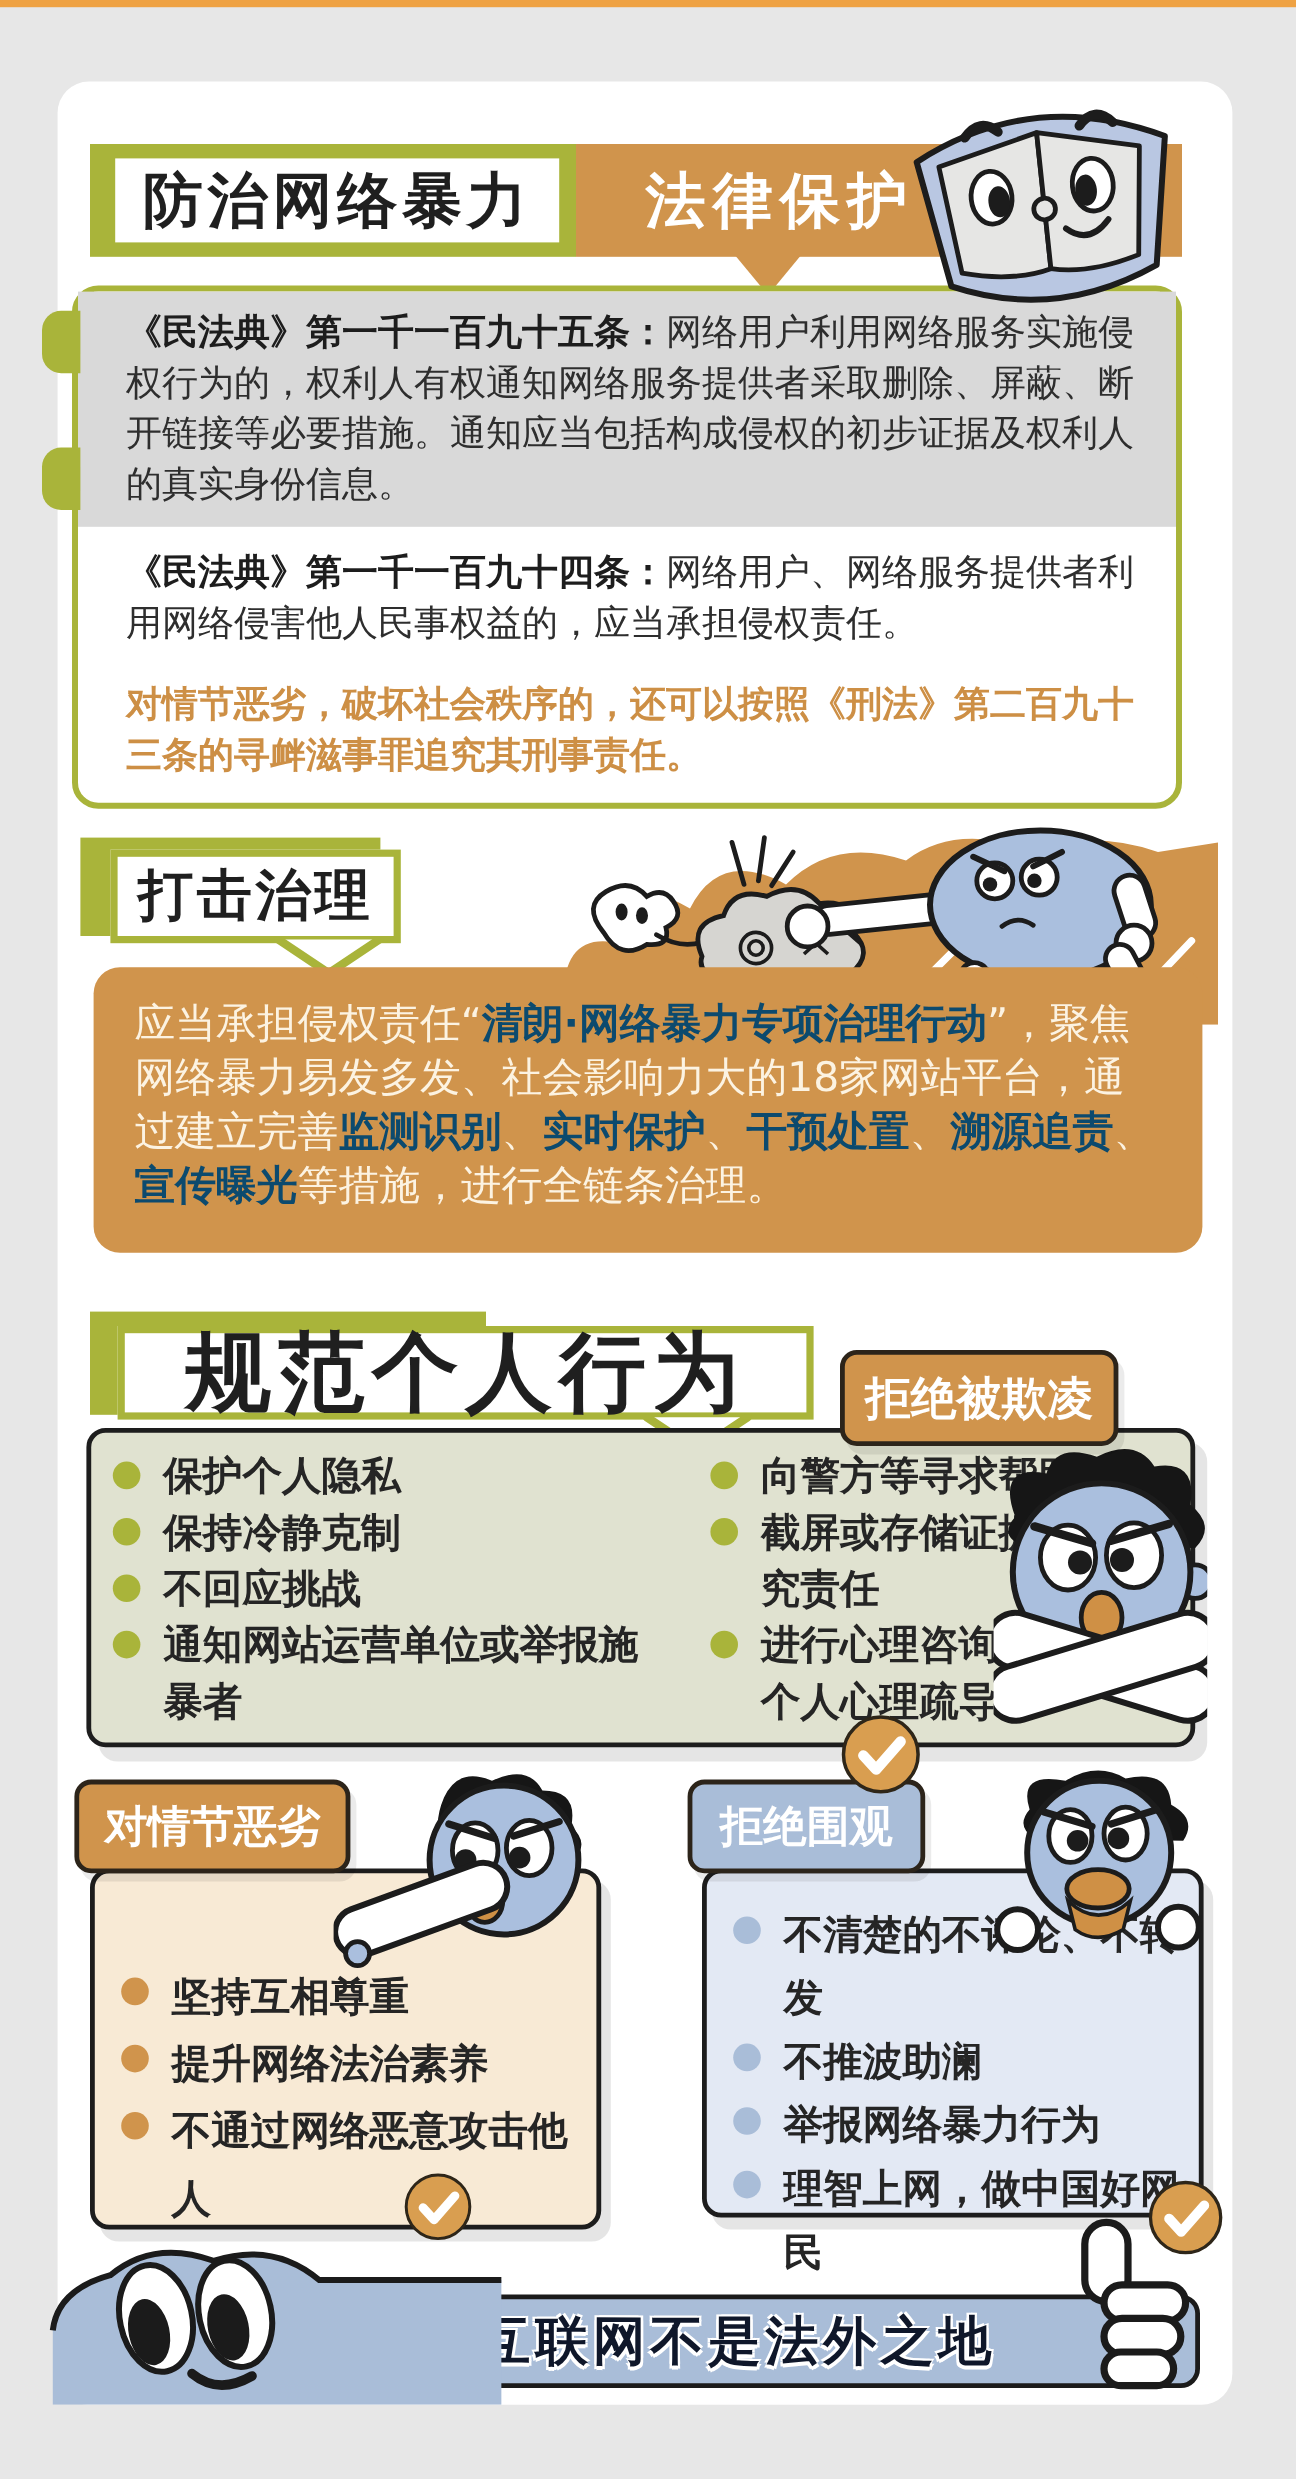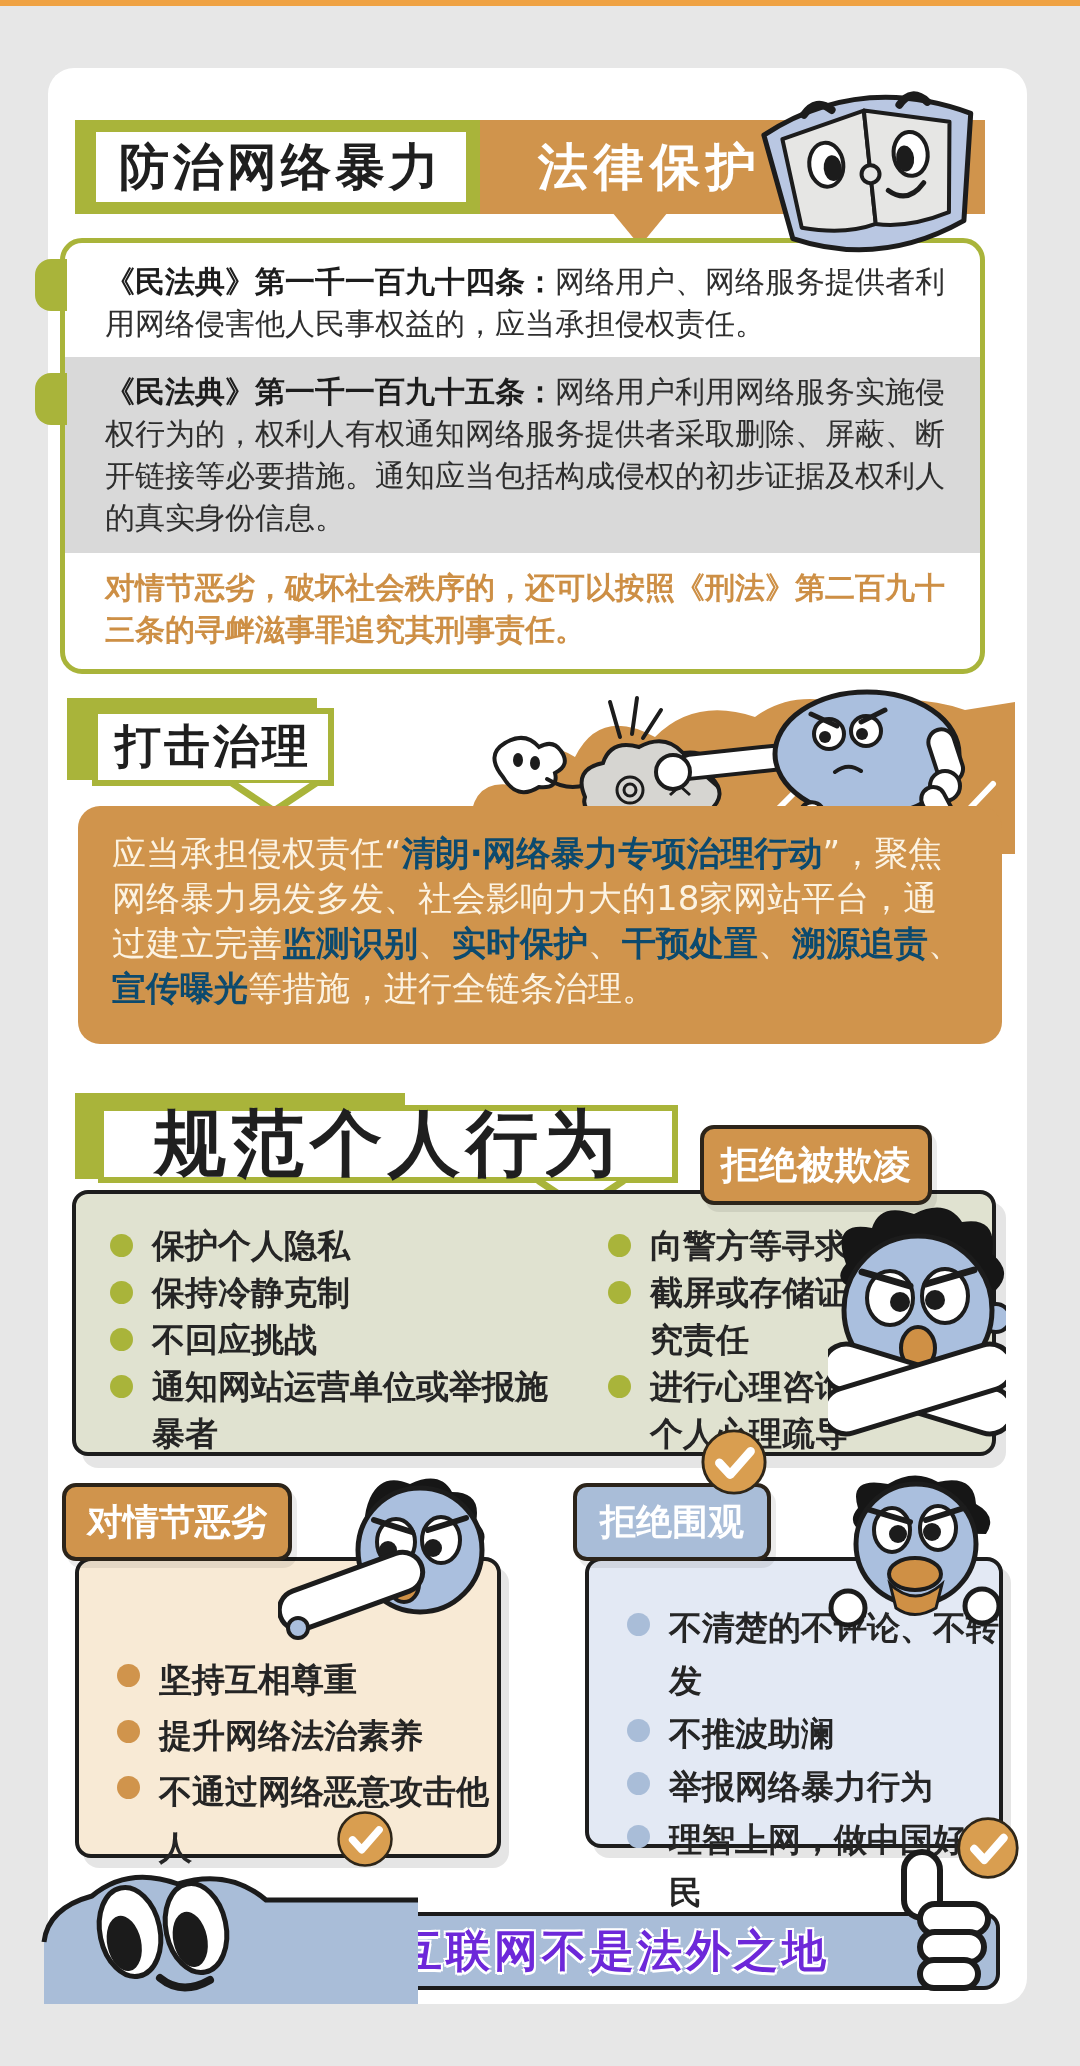--- a/index.html
+++ b/index.html
@@ -48,21 +48,21 @@
   
   .h3-olive{left:75px;top:1093px;width:330px;height:86px;}
   .h3-white{left:98px;top:1105px;width:580px;height:78px;font-size:72px;letter-spacing:6px;}
   .h3-tail{left:535px;top:1179px;}
   .badge{background:#d0944c;border:4px solid #2c241a;border-radius:14px;box-sizing:border-box;
          display:flex;align-items:center;justify-content:center;color:#fff;font-weight:900;
          box-shadow:5px 7px 0 rgba(0,0,0,0.08);}
   .badge-bully{left:700px;top:1125px;width:232px;height:80px;font-size:38px;z-index:7;}
   .green-panel{left:72px;top:1190px;width:924px;height:266px;background:#e0e2d0;border:4px solid #1d1d1d;
                border-radius:16px;box-sizing:border-box;box-shadow:10px 12px 0 rgba(0,0,0,0.10);}
-  ul.blist{list-style:none;margin:16px;padding:0;}
+  ul.blist{list-style:none;margin:0;padding:0;}
   ul.blist li{position:relative;padding-left:42px;font-size:33px;font-weight:600;color:#252525;}
   ul.blist .dot{position:absolute;left:0;top:12px;width:23px;height:23px;border-radius:50%;}
   .olive-dots .dot{background:#a9b43a;}
   .orange-dots .dot{background:#d0944c;}
   .blue-dots .dot{background:#a9bdd8;}
   .gp-left{left:94px;top:1206px;width:460px;} .gp-left li{line-height:47px;}
   .gp-right{left:592px;top:1206px;width:340px;} .gp-right li{line-height:47px;}
   .char-x{left:828px;top:1198px;z-index:5;}
   .check{z-index:8;}
   .check0{left:700px;top:1428px;}
@@ -79,21 +79,21 @@
   .box-onlooker{left:585px;top:1557px;width:418px;height:291px;background:#e3e9f4;border:4px solid #1d1d1d;
                 border-radius:16px;box-sizing:border-box;box-shadow:8px 10px 0 rgba(0,0,0,0.10);}
   .ol-list{left:611px;top:1585px;width:372px;} .ol-list li{line-height:53px;font-size:32px;}
   .char-grip{left:818px;top:1468px;z-index:6;}
   .check2{left:956px;top:1816px;}
 
   
   .banner-bar{left:78px;top:1912px;width:922px;height:78px;background:#a9bdd8;border:4px solid #1b1b1b;
               border-radius:16px;box-sizing:border-box;z-index:2;
               display:flex;align-items:center;justify-content:center;padding-left:150px;}
-  .banner-text{font-size:44px;font-weight:900;color:#6d28d9;letter-spacing:4px;
+  .banner-text{font-size:44px;font-weight:900;color:#0f172a;letter-spacing:4px;
                text-shadow:-2px -2px 0 #fff,2px -2px 0 #fff,-2px 2px 0 #fff,2px 2px 0 #fff,0 3px 0 #fff;}
   .banner-face{left:38px;top:1856px;z-index:3;}
   .thumb{left:890px;top:1848px;z-index:4;}
   .book{left:750px;top:72px;z-index:5;}
 </style>
 </head>
 <body>
 
 <div class="stage">
   <div class="abs top-strip"></div>
@@ -116,22 +116,22 @@
       <ellipse cx="162" cy="86" rx="17" ry="22" fill="#fff" stroke="#1c1c1c" stroke-width="4"></ellipse>
       <ellipse cx="156" cy="90" rx="9" ry="13" fill="#1c1c1c"></ellipse>
       <circle cx="120" cy="102" r="9" fill="#e6e6e4" stroke="#1c1c1c" stroke-width="4"></circle>
       <path d="M136,120 Q154,136 172,116" fill="none" stroke="#1c1c1c" stroke-width="5" stroke-linecap="round"></path>
     </g>
   </svg>
 
   <div class="abs legal-box">
     <div class="legal-tab tab1"></div>
     <div class="legal-tab tab2"></div>
+    <p class="legal-p lp2"><span class="seg-b">《民法典》第一千一百九十五条：</span><span>网络用户利用网络服务实施侵权行为的，权利人有权通知网络服务提供者采取删除、屏蔽、断开链接等必要措施。通知应当包括构成侵权的初步证据及权利人的真实身份信息。</span></p>
     <p class="legal-p lp1"><span class="seg-b">《民法典》第一千一百九十四条：</span><span>网络用户、网络服务提供者利用网络侵害他人民事权益的，应当承担侵权责任。</span></p>
-    <p class="legal-p lp2"><span class="seg-b">《民法典》第一千一百九十五条：</span><span>网络用户利用网络服务实施侵权行为的，权利人有权通知网络服务提供者采取删除、屏蔽、断开链接等必要措施。通知应当包括构成侵权的初步证据及权利人的真实身份信息。</span></p>
     <p class="legal-p lp3"><span>对情节恶劣，破坏社会秩序的，还可以按照《刑法》第二百九十三条的寻衅滋事罪追究其刑事责任。</span></p>
   </div>
 
   <div class="abs olive-back h2-olive"></div>
   <div class="abs label-box h2-white">打击治理</div>
   <svg class="abs tail-v h2-tail" width="92" height="36" viewBox="0 0 92 36">
     <path d="M4,2 L46,30 L88,2" fill="#ffffff" stroke="#a9b43a" stroke-width="7" stroke-linecap="round" stroke-linejoin="round"></path>
   </svg>
 
   <svg class="abs fight" width="590" height="172" viewBox="0 0 590 172">

